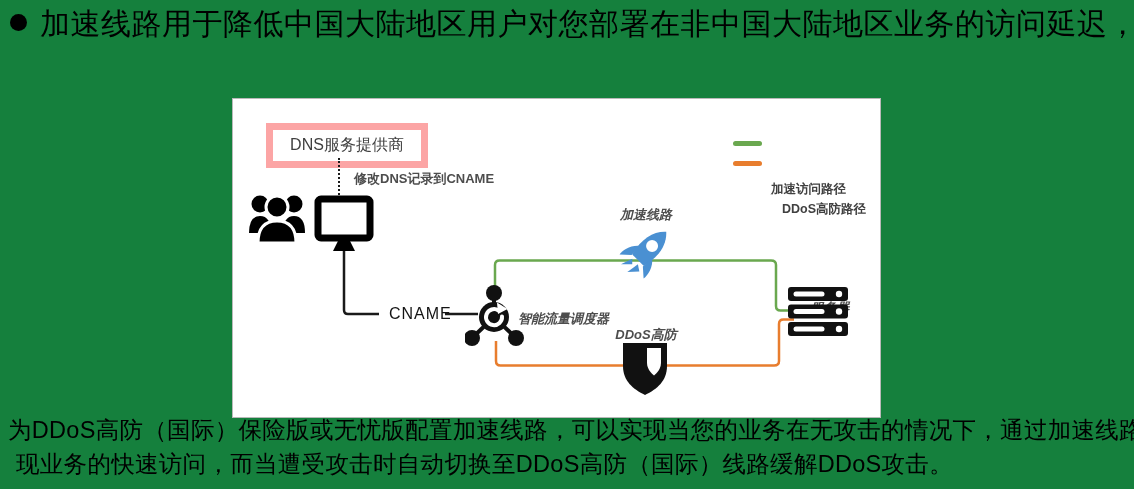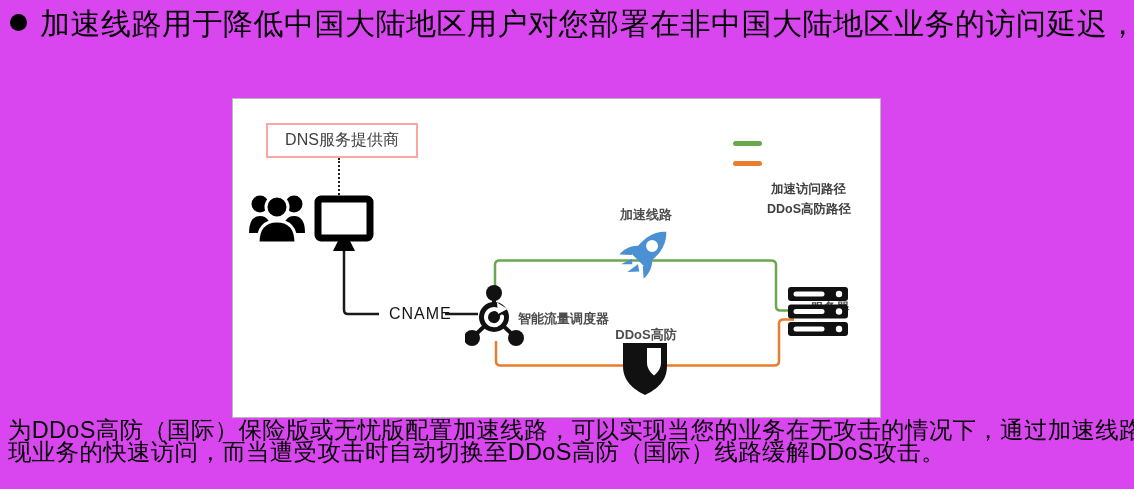--- a/index.html
+++ b/index.html
@@ -1,64 +1,65 @@
 <!DOCTYPE html>
 <html><head>
 <meta charset="utf-8">
 <style>
   html,body{margin:0;padding:0;background:#fff;}
   .canvas{
-    position:relative;width:1134px;height:489px;background:#d946ef;
+    position:relative;width:1134px;height:489px;background:#15803d;
     font-family:"Liberation Sans",sans-serif;overflow:hidden;color:#000;
   }
   .abs{position:absolute;}
   
   .bullet-dot{left:10px;top:14px;width:17px;height:17px;border-radius:50%;background:#000;}
   .intro-line{left:40px;font-size:30px;font-weight:500;letter-spacing:0.5px;white-space:nowrap;color:#000;}
   .intro-l1{top:4px;}
   .intro-l2{top:56px;}
   
   .diagram{left:232px;top:98px;width:647px;height:318px;border:1px solid #b9b9b9;background:#fff;}
   .legend-label{font-size:12.5px;font-weight:600;color:#404040;white-space:nowrap;margin-top:46px;}
-  .dns-box{left:33px;top:24px;width:148px;height:31px;border:2px solid #fca5a5;
+  .dns-box{left:33px;top:24px;width:148px;height:31px;border:7px solid #fca5a5;
            display:flex;align-items:center;justify-content:center;
            font-size:16px;font-weight:500;color:#404040;white-space:nowrap;}
   .dot-line{left:105px;top:59px;height:37px;width:0;border-left:2px dotted #1c1c1c;}
   .note-label{font-size:13px;font-weight:600;color:#4d4d4d;white-space:nowrap;}
   .cname-label{left:156px;top:206px;font-size:16px;font-weight:500;letter-spacing:1px;color:#141414;white-space:nowrap;}
-  .icon-label{font-size:13px;font-weight:600;color:#4d4d4d;text-align:center;white-space:nowrap;}
+  .icon-label{font-size:13px;font-weight:600;color:#4d4d4d;text-align:center;white-space:nowrap;font-style:italic;}
   
   .footer-line{left:8px;font-size:23.5px;font-weight:400;letter-spacing:0.3px;white-space:nowrap;color:#000;}
   .footer-l1{top:414px;}
-  .footer-l2{top:436px;}
+  .footer-l2{top:448px;margin-left:8px;}
   svg{display:block;}
 </style>
 </head>
 <body>
 
 <div class="canvas">
 
   <div class="abs bullet-dot"></div>
   <div class="abs intro-line intro-l1">加速线路用于降低中国大陆地区用户对您部署在非中国大陆地区业务的访问延迟，</div>
 
   <div class="abs diagram">
 
     <svg class="abs" style="left:500px;top:42px;" width="30" height="6">
       <rect width="29" height="5" rx="2.5" fill="#6aa84f"></rect>
     </svg>
     <div class="abs legend-label" style="left:538px;top:36px;">加速访问路径</div>
     <svg class="abs" style="left:500px;top:62px;" width="30" height="6">
       <rect width="29" height="5" rx="2.5" fill="#e87d2e"></rect>
     </svg>
-    <div class="abs legend-label" style="left:534px;top:56px;">DDoS高防路径</div>
+    <div class="abs legend-label" style="left:549px;top:56px;">DDoS高防路径</div>
 
     <div class="abs dns-box">
       <span>DNS服务提供商</span>
     </div>
     <div class="abs dot-line"></div>
+    <div class="abs note-label" style="left:121px;top:71px;">修改DNS记录到CNAME</div>
 
     <svg class="abs" style="left:0;top:0;" width="647" height="318">
       <path d="M111,151 L111,211 Q111,215 115,215 L146,215" fill="none" stroke="#1a1a1a" stroke-width="2.5"></path>
       <path d="M212,215 L245,215" fill="none" stroke="#1a1a1a" stroke-width="2.5"></path>
       <path d="M262,192 L262,166 Q262,161.5 266.5,161.5 L538,161.5 Q543,161.5 543,166 L543,207 Q543,211.5 547.5,211.5 L560,211.5" fill="none" stroke-width="2.5" stroke="#6aa84f"></path>
       <path d="M263,242 L263,262 Q263,266.5 267.5,266.5 L541,266.5 Q546,266.5 546,262 L546,225 Q546,220.5 550.5,220.5 L561,220.5" fill="none" stroke-width="2.5" stroke="#e87d2e"></path>
     </svg>
 
     <svg class="abs" style="left:14px;top:90px;" width="60" height="54" viewBox="0 0 60 54">
       <g fill="#000">

